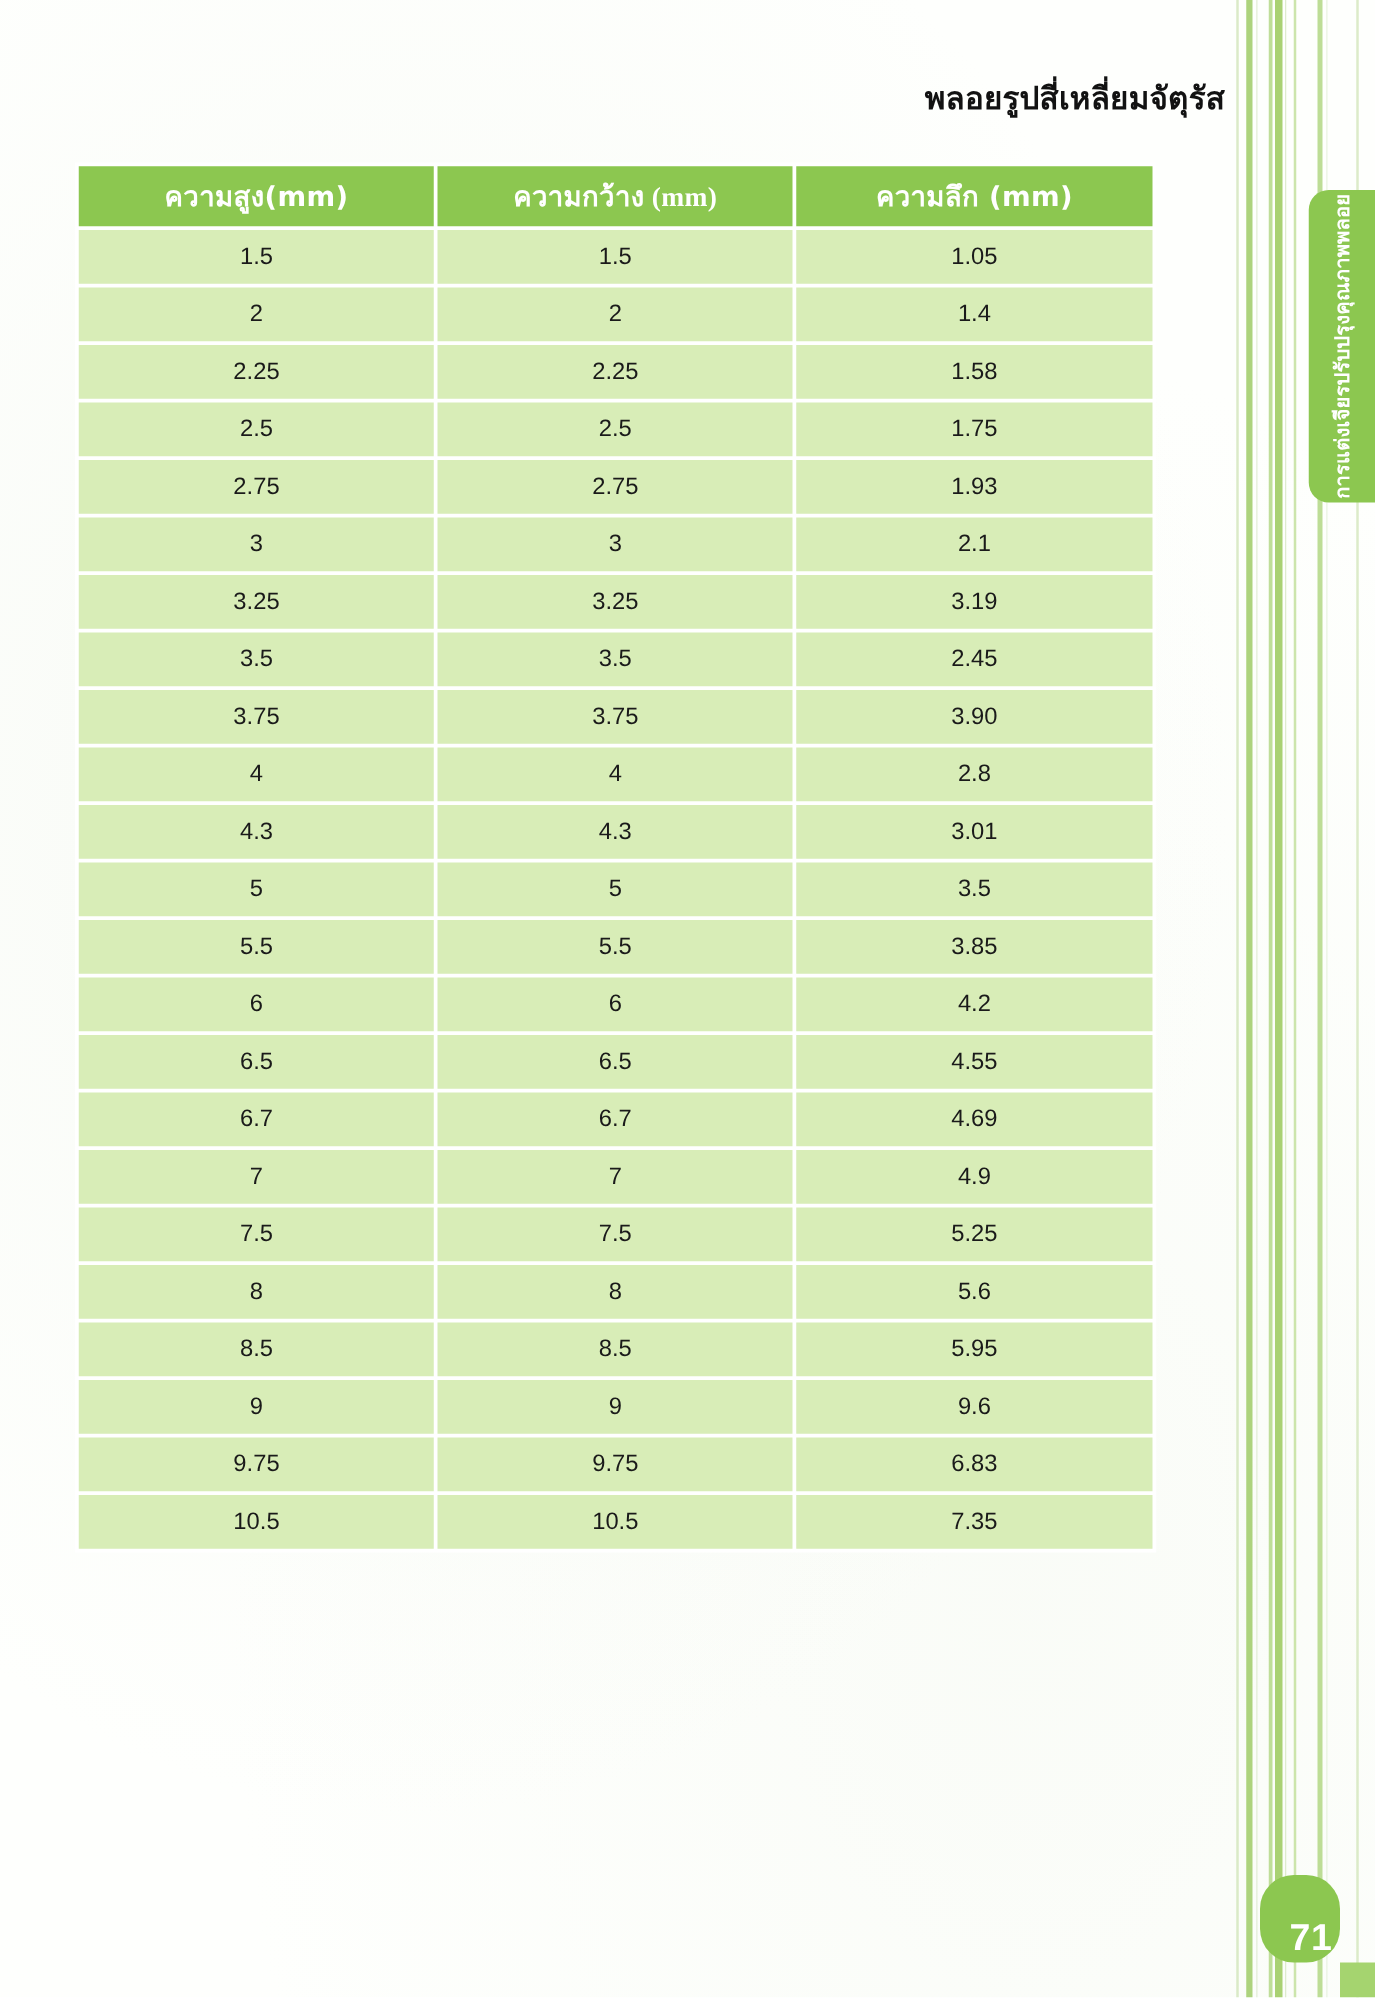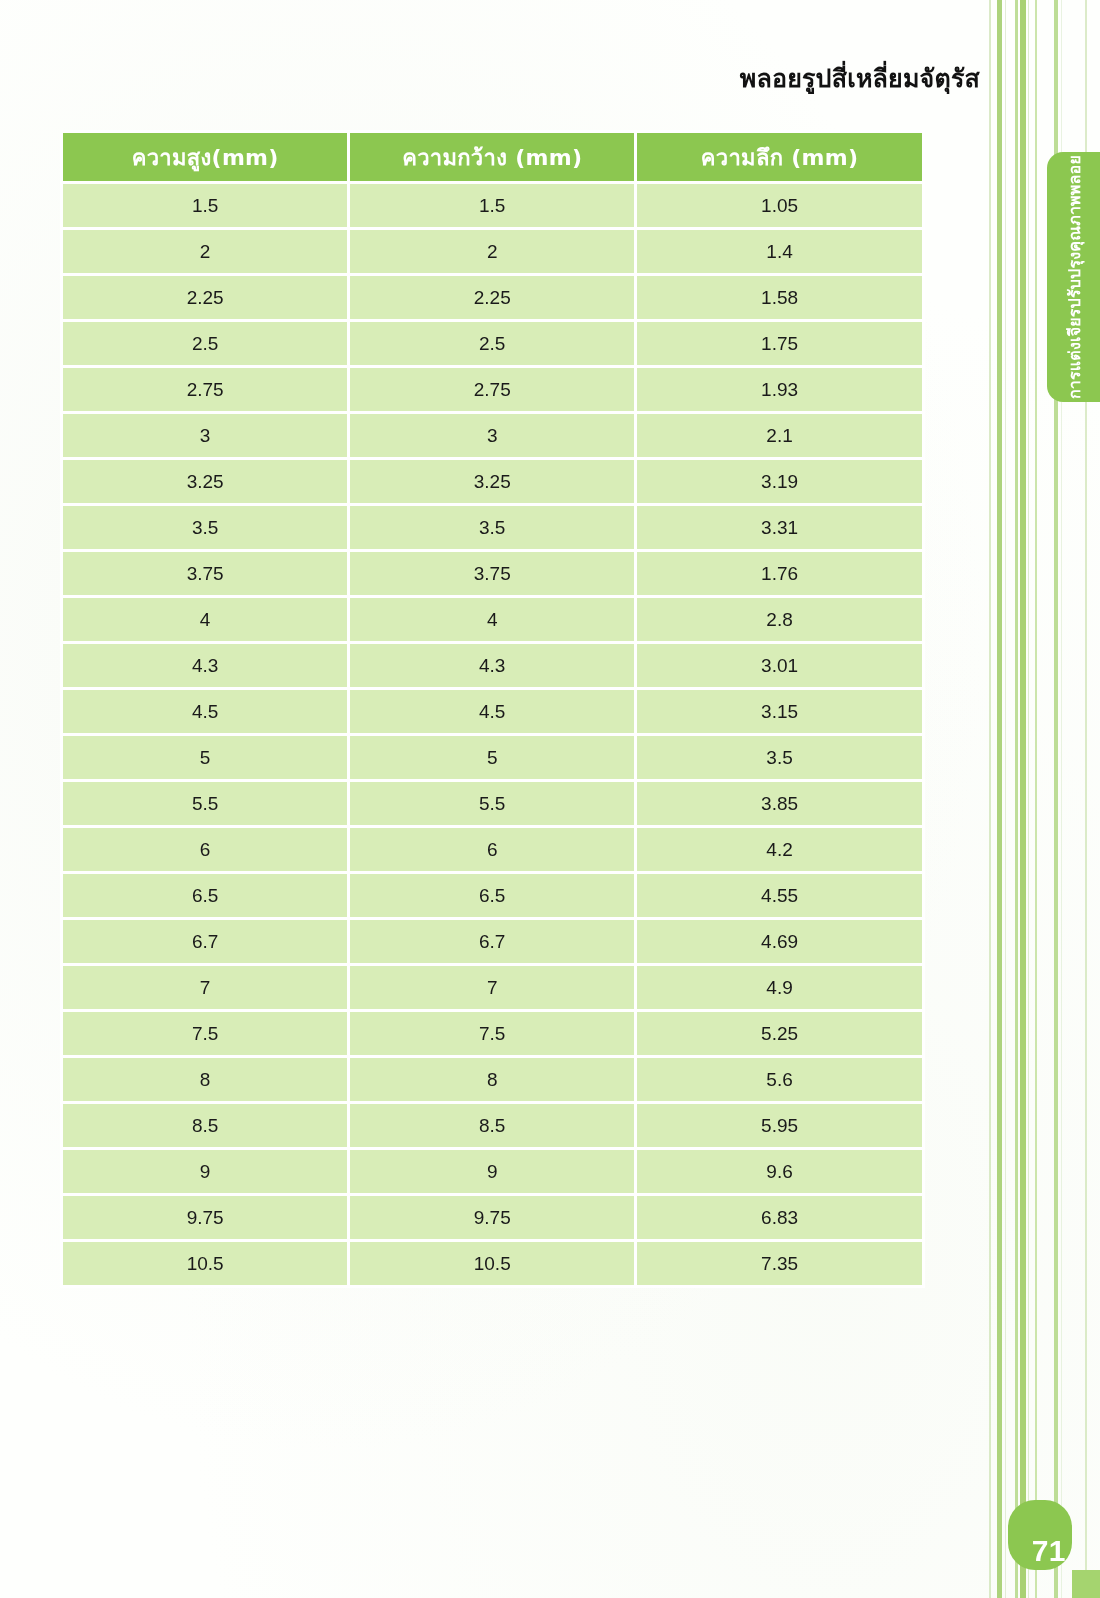--- a/index.html
+++ b/index.html
@@ -82,21 +82,21 @@
     background: #d8edb7;
     color: #1a1a1a;
     font-size: 19px;
     height: 43px;
     text-align: center;
     vertical-align: middle;
     padding: 0;
     font-family: "Liberation Sans", sans-serif;
   }
   .col-h { width: 288px; }
-  .col-w { width: 288px; }
+  .col-w { width: 288px; font-family: Liberation Serif, serif; }
   .col-d { width: 289px; }
 
   
   .side-tab {
     position: absolute;
     left: 1047px;
     top: 152px;
     width: 53px;
     height: 250px;
     background: #8cc750;
@@ -216,41 +216,36 @@
           <td class="col-d">2.1</td>
         </tr>
         <tr>
           <td class="col-h">3.25</td>
           <td class="col-w">3.25</td>
           <td class="col-d">3.19</td>
         </tr>
         <tr>
           <td class="col-h">3.5</td>
           <td class="col-w">3.5</td>
-          <td class="col-d">3.31</td>
+          <td class="col-d">2.45</td>
         </tr>
         <tr>
           <td class="col-h">3.75</td>
           <td class="col-w">3.75</td>
-          <td class="col-d">1.76</td>
+          <td class="col-d">3.90</td>
         </tr>
         <tr>
           <td class="col-h">4</td>
           <td class="col-w">4</td>
           <td class="col-d">2.8</td>
         </tr>
         <tr>
           <td class="col-h">4.3</td>
           <td class="col-w">4.3</td>
           <td class="col-d">3.01</td>
-        </tr>
-        <tr>
-          <td class="col-h">4.5</td>
-          <td class="col-w">4.5</td>
-          <td class="col-d">3.15</td>
         </tr>
         <tr>
           <td class="col-h">5</td>
           <td class="col-w">5</td>
           <td class="col-d">3.5</td>
         </tr>
         <tr>
           <td class="col-h">5.5</td>
           <td class="col-w">5.5</td>
           <td class="col-d">3.85</td>

